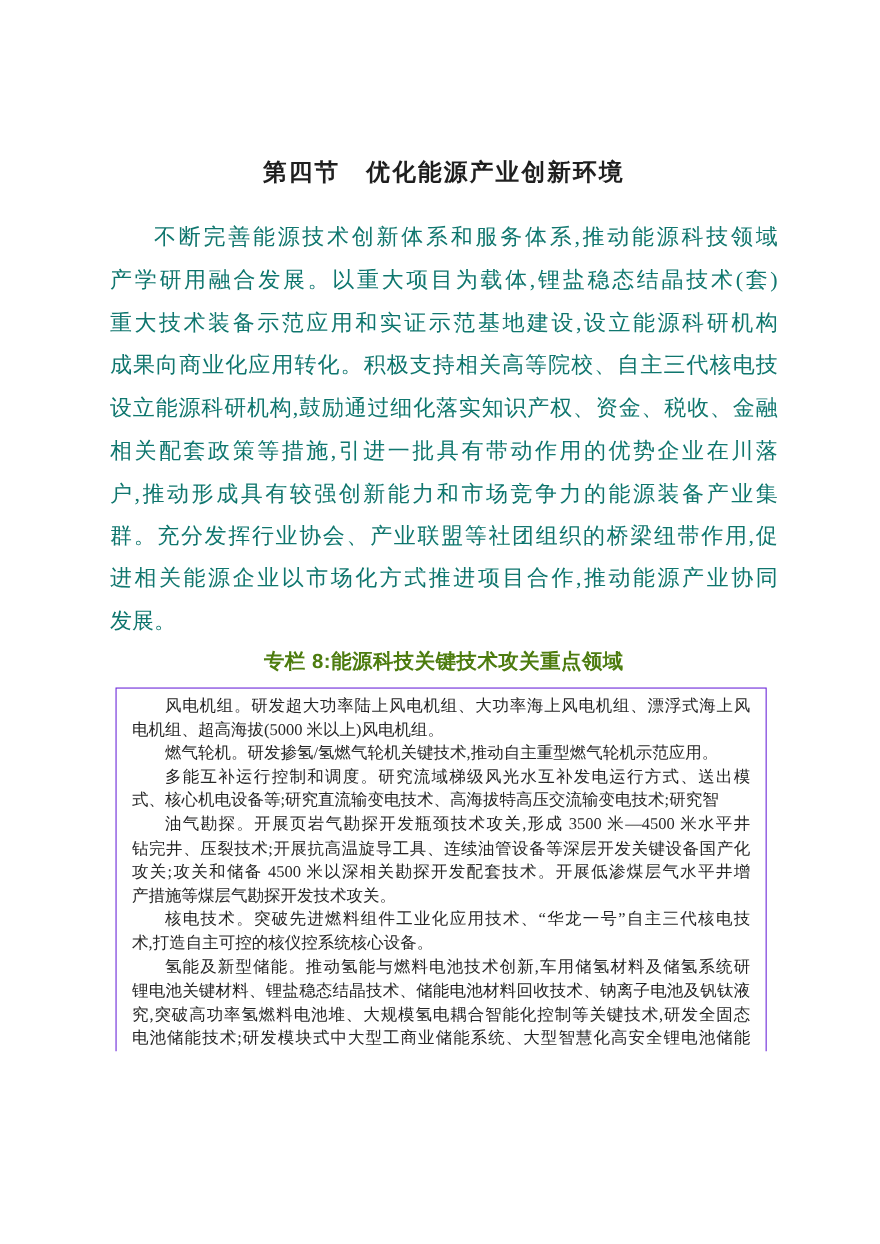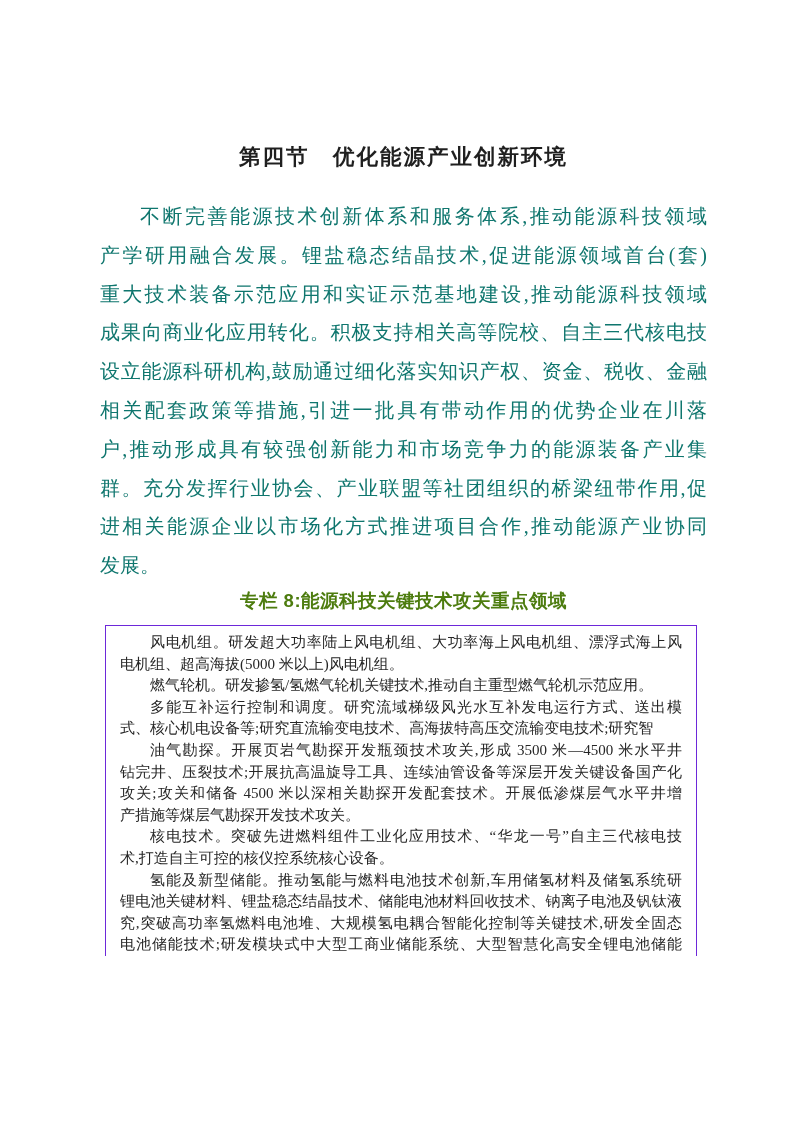--- a/index.html
+++ b/index.html
@@ -85,22 +85,22 @@
   }
 </style>
 </head>
 <body>
 
 <div class="page">
   <div class="section-title">第四节　优化能源产业创新环境</div>
 
   <div class="body-text">
       <div class="bline">不断完善能源技术创新体系和服务体系,推动能源科技领域</div>
-      <div class="bline">产学研用融合发展。锂盐稳态结晶技术,促进能源领域首台(套)</div>
-      <div class="bline">重大技术装备示范应用和实证示范基地建设,推动能源科技领域</div>
+      <div class="bline">产学研用融合发展。以重大项目为载体,锂盐稳态结晶技术(套)</div>
+      <div class="bline">重大技术装备示范应用和实证示范基地建设,设立能源科研机构</div>
       <div class="bline">成果向商业化应用转化。积极支持相关高等院校、自主三代核电技</div>
       <div class="bline">设立能源科研机构,鼓励通过细化落实知识产权、资金、税收、金融</div>
       <div class="bline">相关配套政策等措施,引进一批具有带动作用的优势企业在川落</div>
       <div class="bline">户,推动形成具有较强创新能力和市场竞争力的能源装备产业集</div>
       <div class="bline">群。充分发挥行业协会、产业联盟等社团组织的桥梁纽带作用,促</div>
       <div class="bline">进相关能源企业以市场化方式推进项目合作,推动能源产业协同</div>
       <div class="bline">发展。</div>
     </div>
 
   <div class="box-title">专栏 8:能源科技关键技术攻关重点领域</div>

